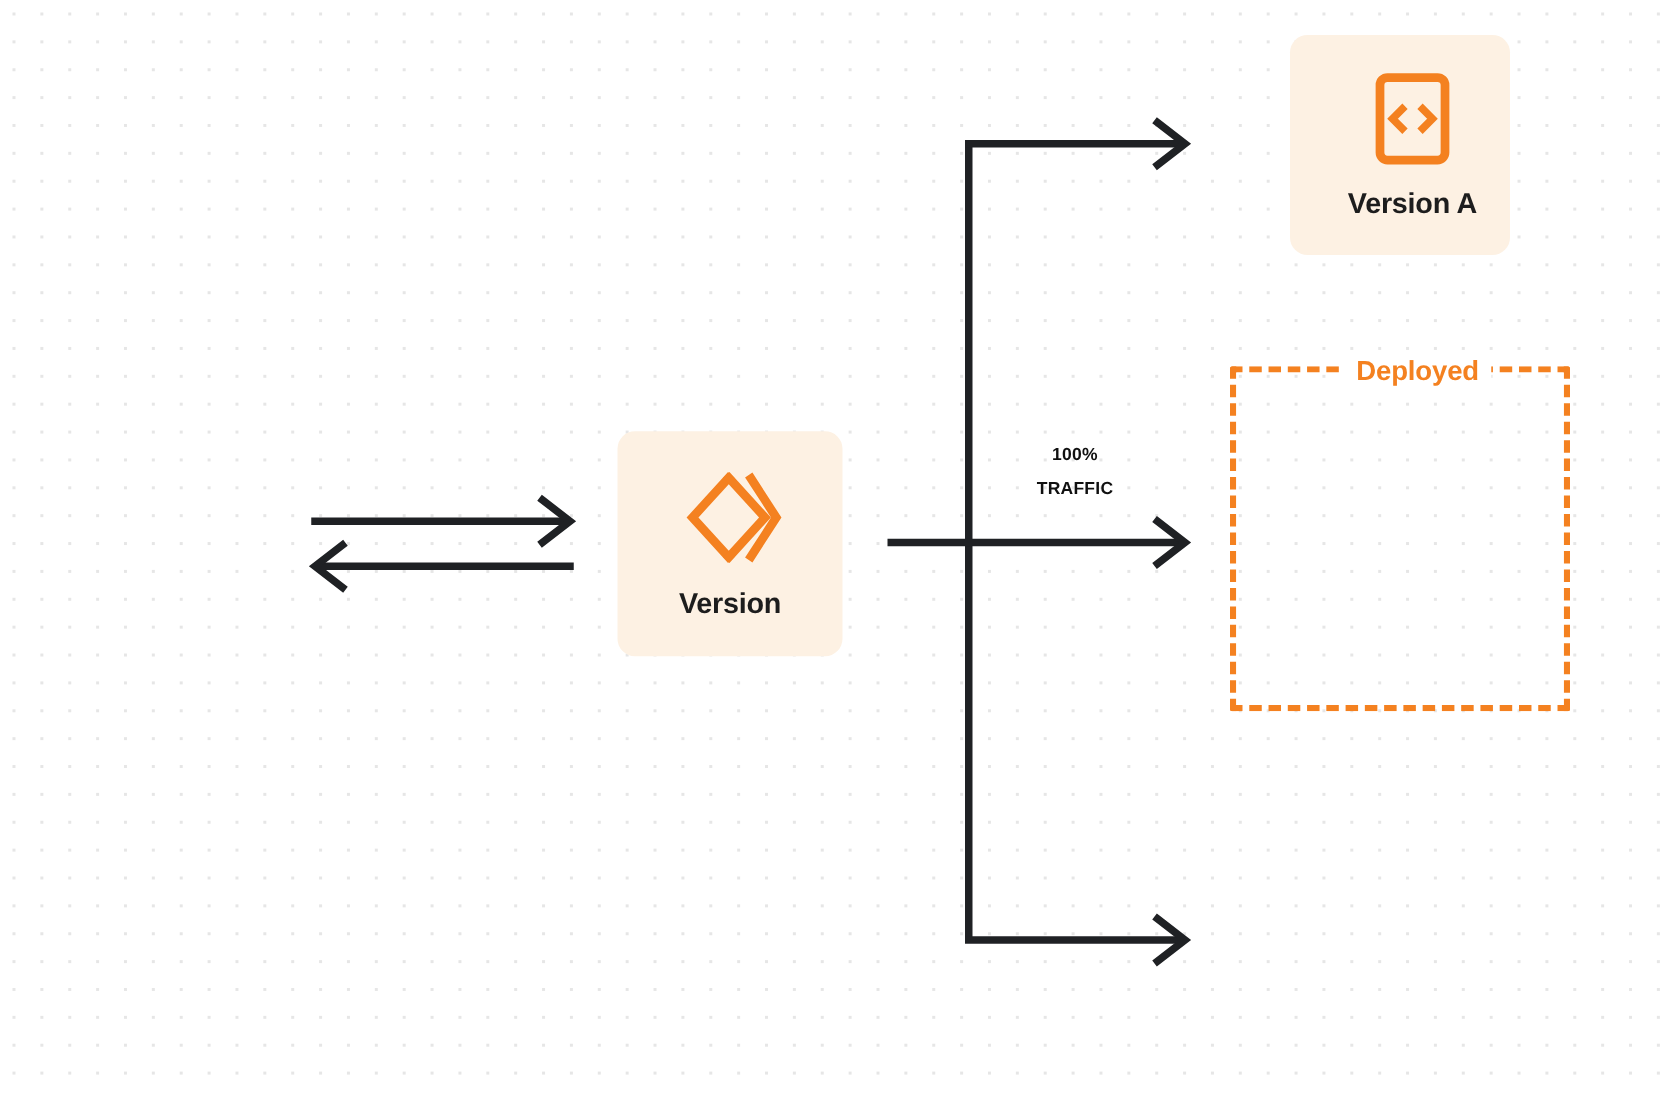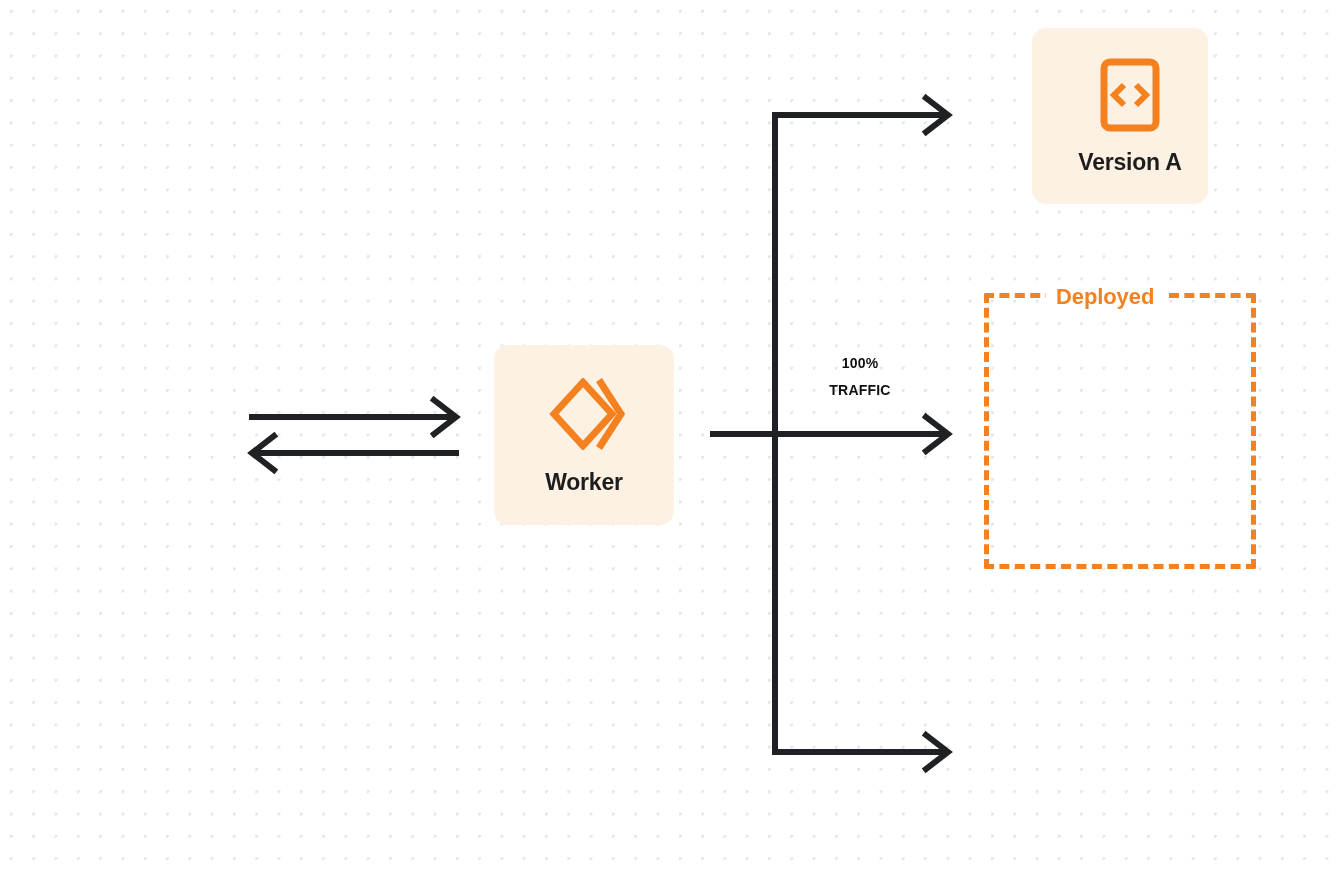--- a/index.html
+++ b/index.html
@@ -87,21 +87,21 @@
     top: 293px;
     width: 272px;
     height: 276px;
     box-sizing: border-box;
     border: 5px dashed #f48120;
     border-radius: 2px;
     background: transparent;
   }
   .deployed-label {
     position: absolute;
-    left: 1046px;
+    left: 1075px;
     top: 284px;
     padding: 0 10px;
     background-color: #ffffff;
     font-size: 22px;
     font-weight: bold;
     color: #f48120;
     letter-spacing: -0.1px;
     white-space: nowrap;
   }
 
@@ -173,21 +173,21 @@
   <div class="node node-worker">
     <span class="icon-slot">
       <svg width="84" height="78" viewBox="0 0 84 78" xmlns="http://www.w3.org/2000/svg">
         <g fill="none" stroke="#f48120" stroke-width="7" stroke-linejoin="miter" stroke-linecap="butt">
           <polyline points="43,5 12,39 43,73"></polyline>
           <polyline points="39,5 70,39 39,73"></polyline>
           <polyline points="57,5 79,39 57,73"></polyline>
         </g>
       </svg>
     </span>
-    <div class="node-label">Worker</div>
+    <div class="node-label">Version</div>
   </div>
 
   <div class="node node-version node-version-a">
     <span class="icon-slot">
       <svg width="62" height="76" viewBox="0 0 62 76" xmlns="http://www.w3.org/2000/svg">
         <rect x="5" y="5" width="52" height="66" rx="6" ry="6" fill="none" stroke="#f48120" stroke-width="7"></rect>
         <polyline points="25,28 15,38 25,48" fill="none" stroke="#f48120" stroke-width="6" stroke-linecap="butt" stroke-linejoin="miter"></polyline>
         <polyline points="37,28 47,38 37,48" fill="none" stroke="#f48120" stroke-width="6" stroke-linecap="butt" stroke-linejoin="miter"></polyline>
       </svg>
     </span>

